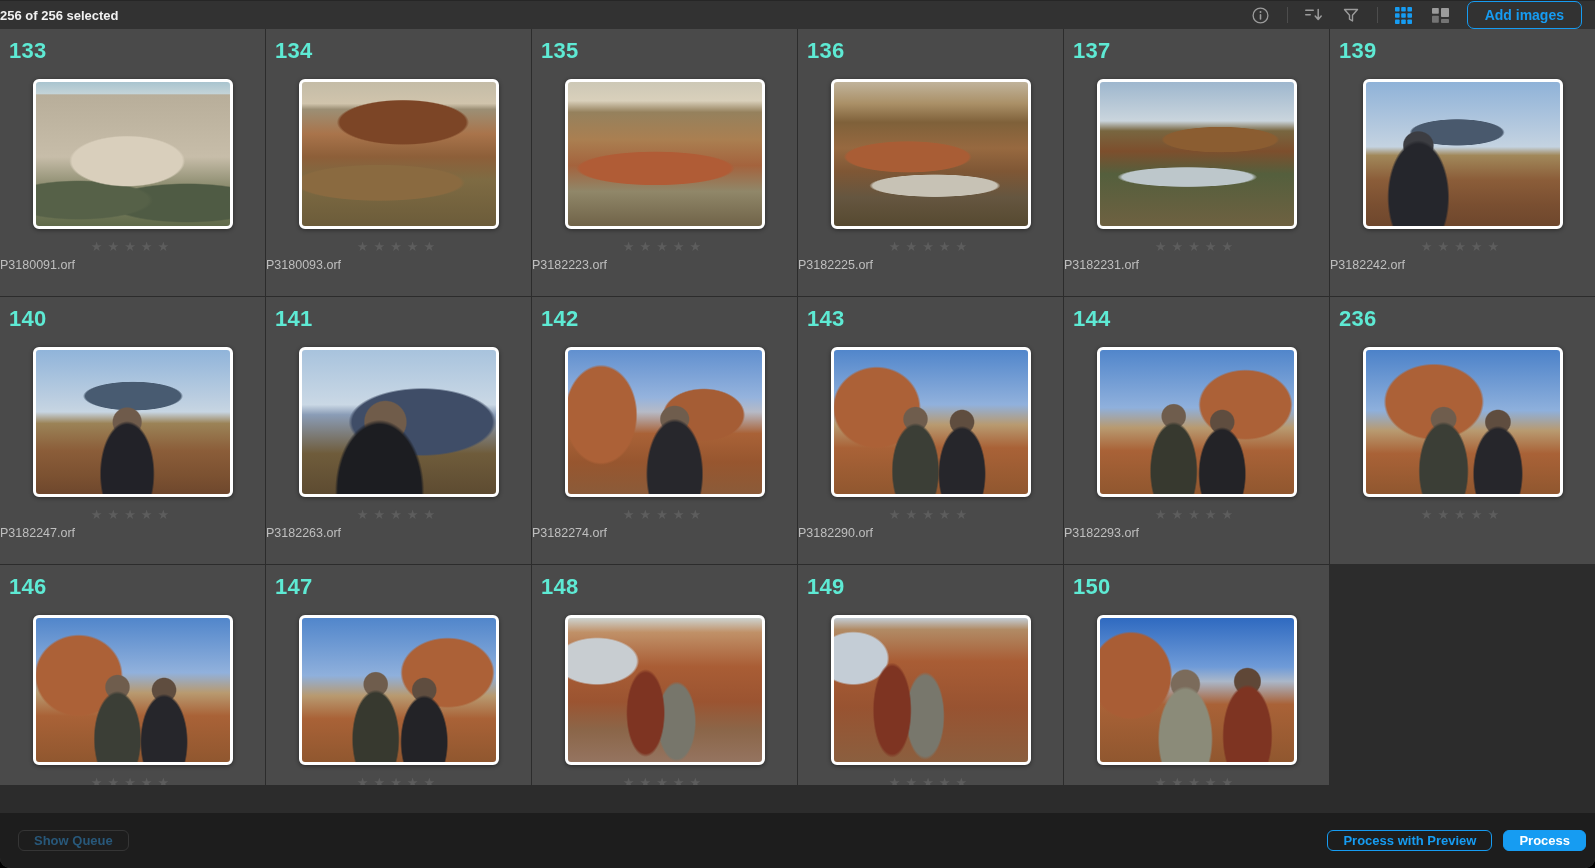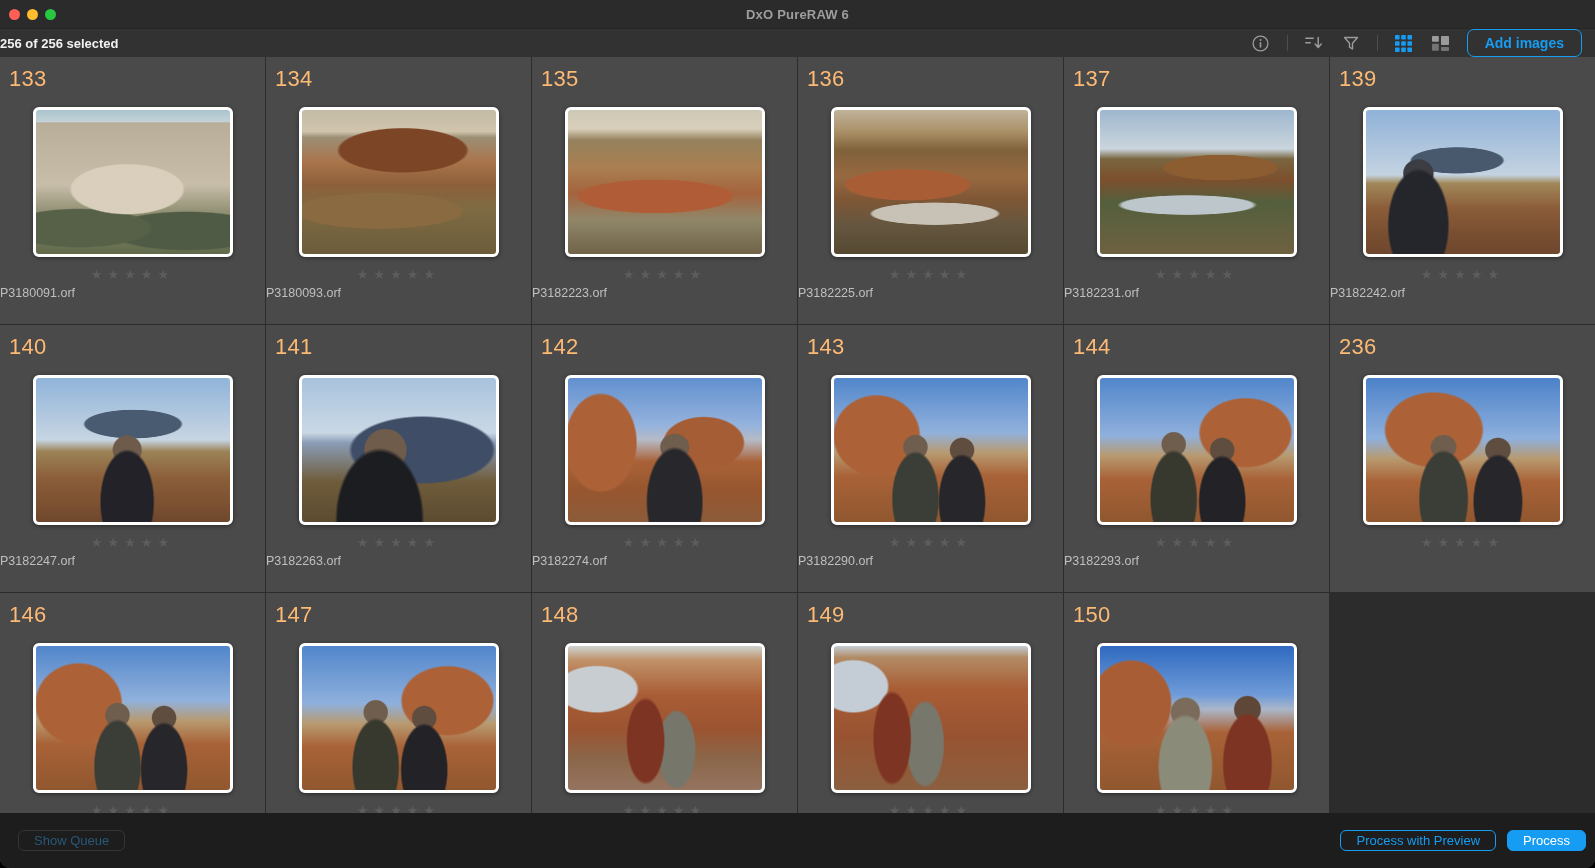--- a/index.html
+++ b/index.html
@@ -20,29 +20,29 @@
   .toolbar { height:29px; background:#323232; position:relative; display:flex; align-items:center; flex:0 0 auto; border-top:1px solid #262626; }
   .selection-status { position:absolute; left:0; right:0; font-size:13px; font-weight:700; color:#f1f1f1; }
   .toolbar-right { position:absolute; right:13px; display:flex; align-items:center; gap:15px; }
   .tool-icon { display:flex; align-items:center; justify-content:center; width:22px; height:22px; background:none; border:none; cursor:pointer; padding:0; }
   .vsep { width:1px; height:16px; background:#4d4d4d; }
   .btn-add { font-family:inherit; font-size:14px; font-weight:700; color:#169cf2; background:transparent; border:1px solid #169cf2; border-radius:7px; padding:5px 17px; cursor:pointer; }
 
   
   .grid { flex:1 1 auto; display:grid; grid-template-columns:repeat(6,1fr); grid-template-rows:267px 267px 220px; gap:1px; background:#2c2c2c; overflow:hidden; }
   .cell { background:#4a4a4a; position:relative; overflow:hidden; }
-  .cell-num { position:absolute; top:9px; left:9px; font-size:22px; font-weight:400; color:#fdba74; letter-spacing:.3px; }
+  .cell-num { position:absolute; top:9px; left:9px; font-size:22px; font-weight:700; color:#5eead4; letter-spacing:.3px; }
   .thumbwrap { position:absolute; top:50px; left:50%; transform:translateX(-50%); cursor:pointer; }
   .thumb { width:200px; height:150px; border:3px solid #fff; border-radius:6px; box-shadow:0 1px 4px rgba(0,0,0,.45); background:#9a9a9a; }
   .stars { position:absolute; top:210px; left:0; width:100%; text-align:center; font-size:13px; letter-spacing:5px; color:#5d5d5d; cursor:pointer; user-select:none; }
   .fname { position:absolute; top:229px; left:0; width:100%; text-align:left; font-size:12.5px; color:#bfbfbf; }
 
   
   .footer { height:55px; background:#1d1d1d; display:flex; align-items:center; flex:0 0 auto; padding:0 9px 0 18px; gap:11px; }
-  .btn { font-family:inherit; font-size:13px; font-weight:400; border-radius:6px; padding:2px 15px; cursor:pointer; }
+  .btn { font-family:inherit; font-size:13px; font-weight:700; border-radius:6px; padding:2px 15px; cursor:pointer; }
   .btn-ghost { color:#28587a; background:transparent; border:1px solid #353535; }
   .spacer { flex:1; }
   .btn-outline { color:#169cf2; background:transparent; border:1.5px solid #169cf2; }
   .btn-filled { color:#fff; background:#169cf2; border:1.5px solid #169cf2; }
 
   
   [data-scene="pale-cliff-shrubs"] { background:
     radial-gradient(95px 42px at 47% 55%, #d9cfbc 58%, transparent 61%),
     radial-gradient(120px 32px at 22% 82%, #566148 58%, transparent 62%),
     radial-gradient(130px 32px at 78% 84%, #4f5b44 58%, transparent 62%),
@@ -124,28 +124,20 @@
     radial-gradient(24px 24px at 44% 46%, #7b6b5b 58%, transparent 64%),
     radial-gradient(22px 22px at 76% 44%, #5f4737 58%, transparent 64%),
     radial-gradient(70px 75px at 16% 40%, #a95d35 56%, transparent 59%),
     linear-gradient(180deg,#2f6ac0 0%,#6f9bd8 34%,#aab7c9 44%,#a96237 60%,#90572f 100%); }
 </style>
 </head>
 <body>
 
 <div class="app">
 
-  <div class="titlebar">
-    <div class="lights">
-      <button class="light red"></button>
-      <button class="light yellow"></button>
-      <button class="light green"></button>
-    </div>
-    <div class="win-title">DxO PureRAW 6</div>
-  </div>
 
   <div class="toolbar">
     <div class="selection-status">256 of 256 selected</div>
     <div class="toolbar-right">
       <button class="tool-icon">
         <svg width="17" height="17" viewBox="0 0 17 17">
             <circle cx="8.5" cy="8.5" r="7.4" fill="none" stroke="#9b9b9b" stroke-width="1.3"></circle>
             <circle cx="8.5" cy="4.9" r="1" fill="#9b9b9b"></circle>
             <rect x="7.7" y="7.1" width="1.6" height="5.6" rx="0.8" fill="#9b9b9b"></rect>
           </svg>

